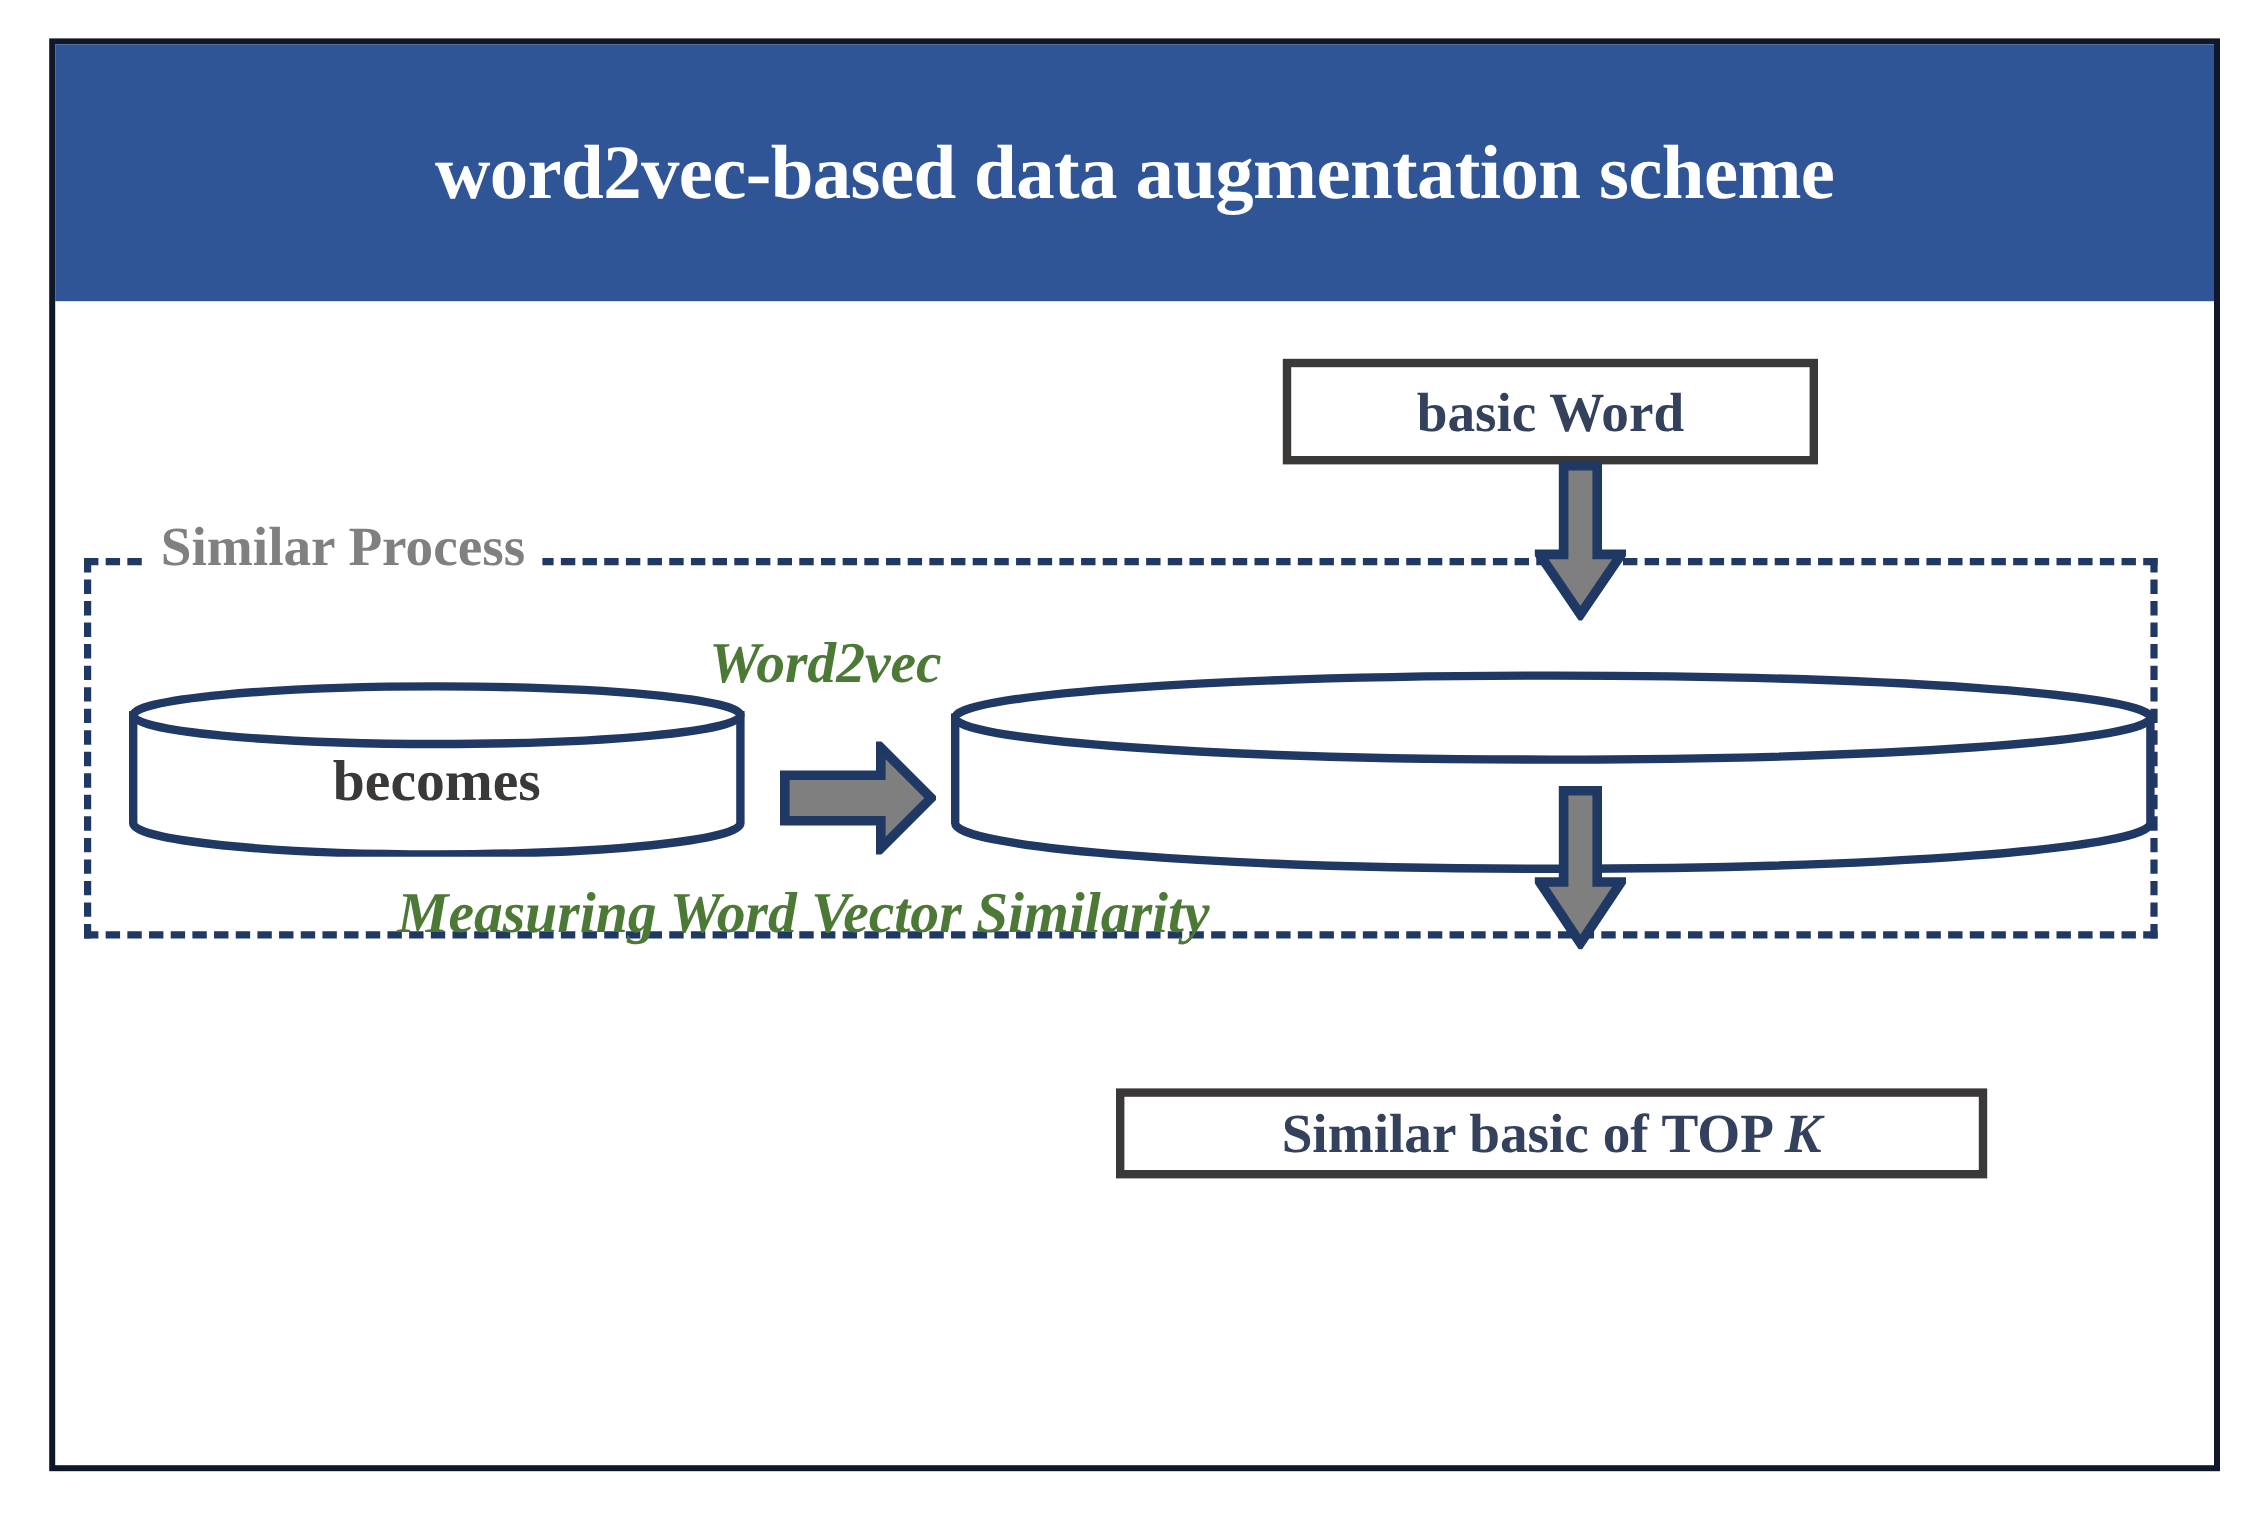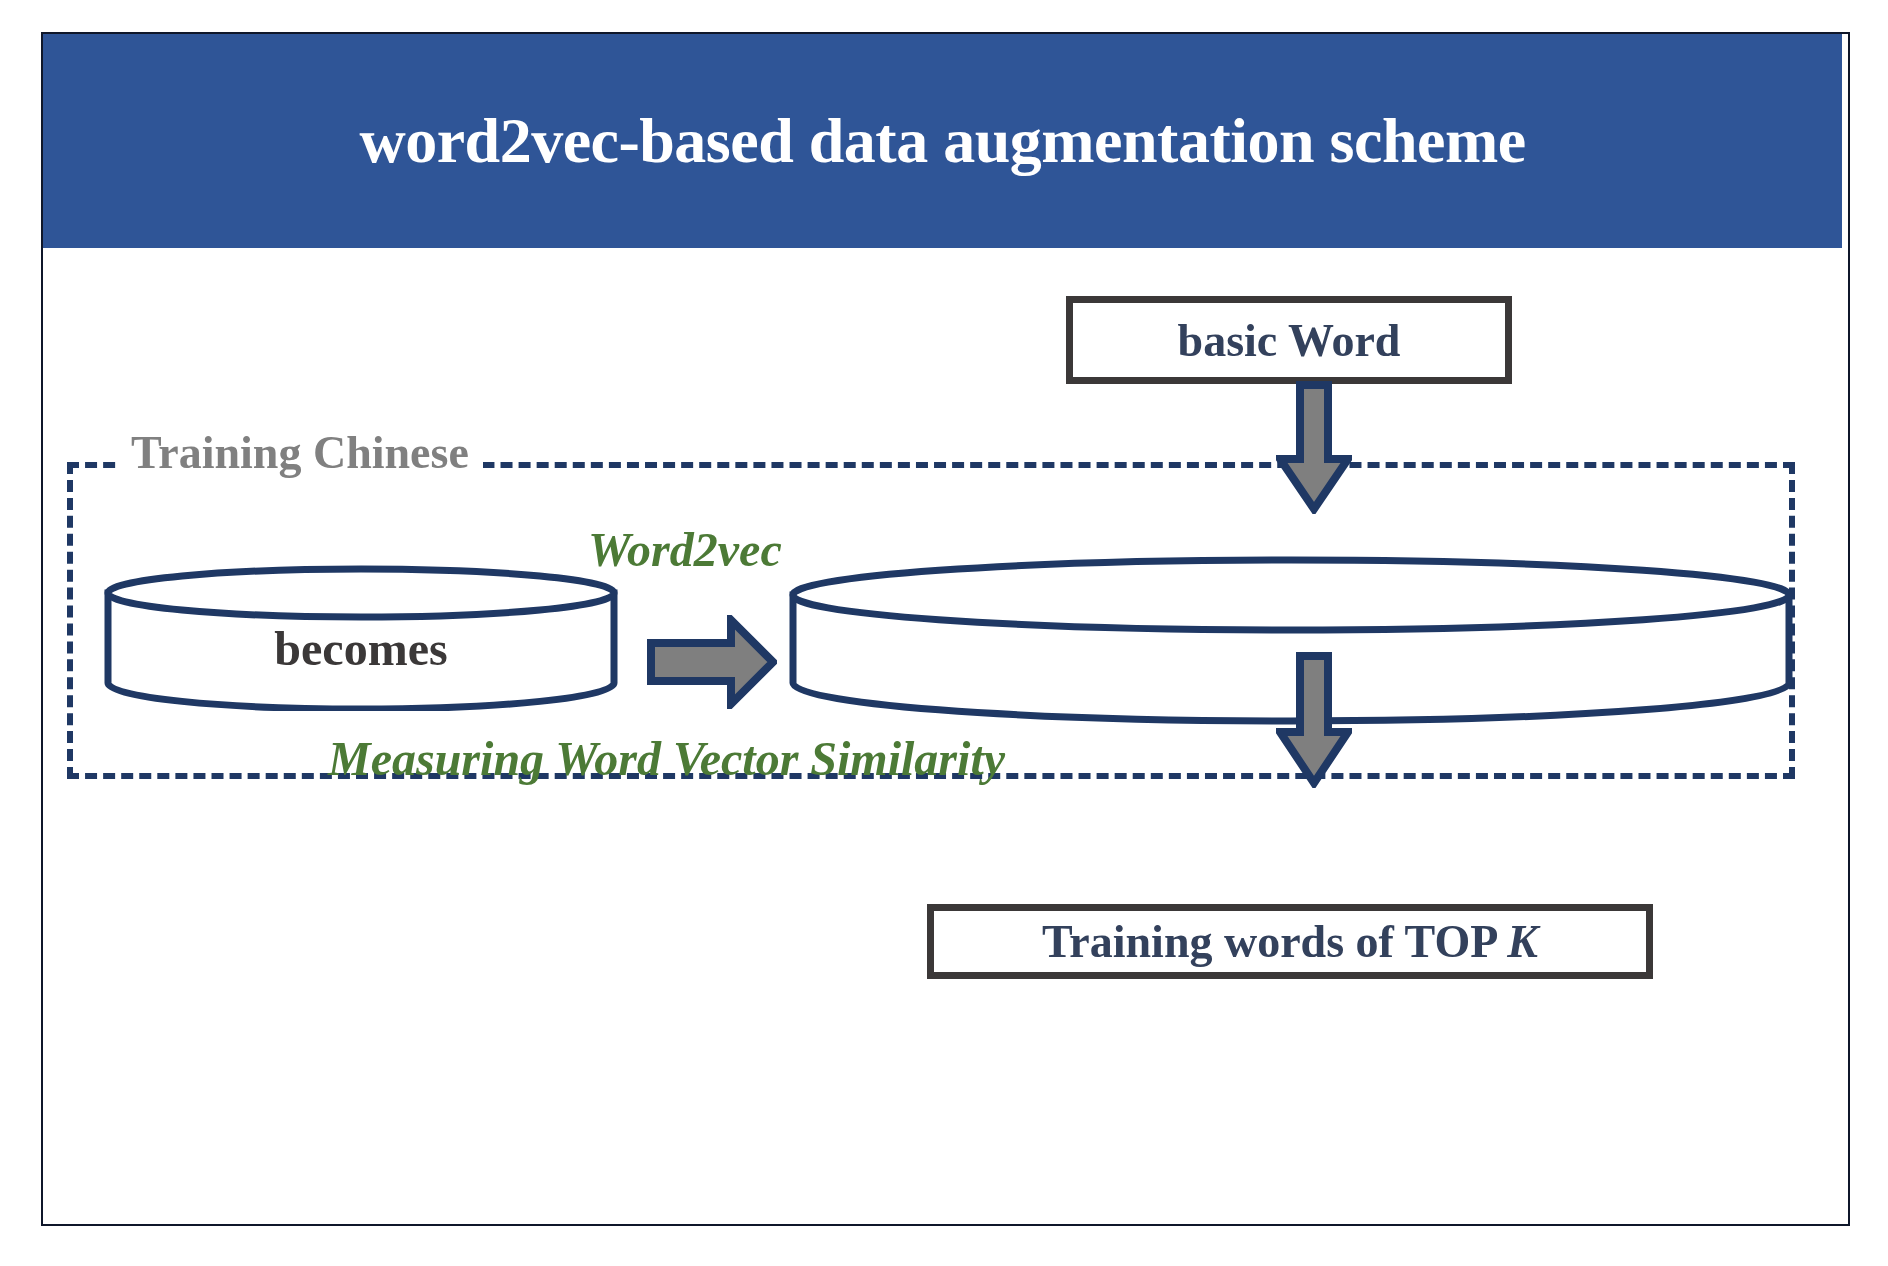--- a/index.html
+++ b/index.html
@@ -23,21 +23,21 @@
     background: #ffffff;
   }
 
   
   .card {
     position: absolute;
     left: 41px;
     top: 32px;
     width: 1809px;
     height: 1194px;
-    border: 2px solid #0f172a;
+    border: 5px solid #0f172a;
     box-sizing: border-box;
     background: #ffffff;
   }
 
   
   .banner {
     position: absolute;
     left: 0px;
     top: 0px;
     width: 1799px;
@@ -209,21 +209,21 @@
       <div class="rect-box" id="box-basic-word">
         <span>basic Word</span>
       </div>
 
       <div class="arrow" id="arrow-down-top">
         <svg width="76" height="133" viewBox="0 0 76 133">
           <polygon points="24,4 52,4 52,78 72,78 38,128 4,78 24,78" fill="#7f7f7f" stroke="#1f3864" stroke-width="8" stroke-linejoin="miter"></polygon>
         </svg>
       </div>
 
-      <div class="region-label">Training Chinese</div>
+      <div class="region-label">Similar Process</div>
 
       <div class="cyl" id="cyl-corpus">
         <svg width="516" height="146" viewBox="0 0 516 146">
           <path d="M5,28 L5,118 A253,26 0 0 0 511,118 L511,28 Z" fill="#ffffff" stroke="#1f3864" stroke-width="7"></path>
           <ellipse cx="258" cy="28" rx="253" ry="24" fill="#ffffff" stroke="#1f3864" stroke-width="7"></ellipse>
         </svg>
         <div class="cyl-label">becomes</div>
       </div>
 
       <div class="arrow" id="arrow-right-mid">
@@ -243,19 +243,19 @@
 
       <div class="arrow" id="arrow-down-bot">
         <svg width="76" height="136" viewBox="0 0 76 136">
           <polygon points="24,4 52,4 52,80 72,80 38,131 4,80 24,80" fill="#7f7f7f" stroke="#1f3864" stroke-width="8" stroke-linejoin="miter"></polygon>
         </svg>
       </div>
 
       <div class="green-note" id="note-similarity">Measuring Word Vector Similarity</div>
 
       <div class="rect-box" id="box-topk">
-        <span><span>Training words of TOP </span><em>K</em></span>
+        <span><span>Similar basic of TOP </span><em>K</em></span>
       </div>
 
 
     </div>
   </div>
 </div>
 
 </body></html>

